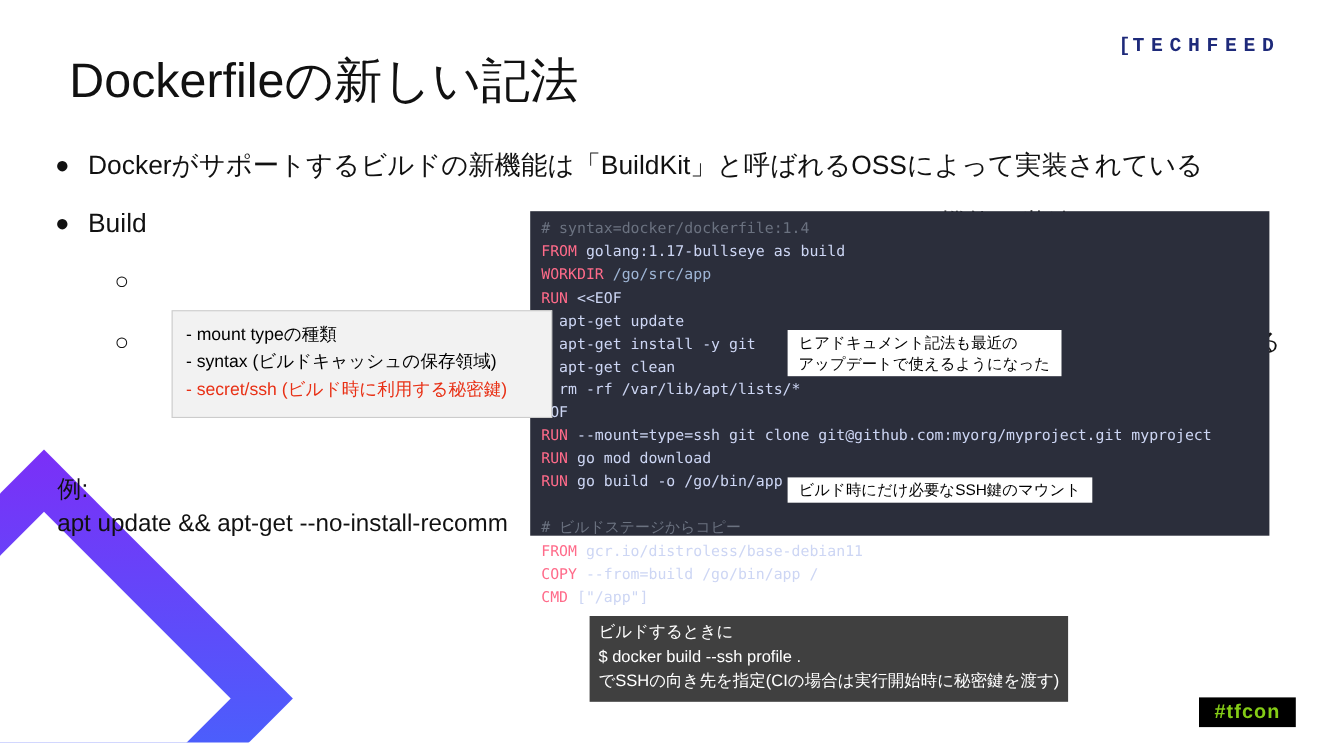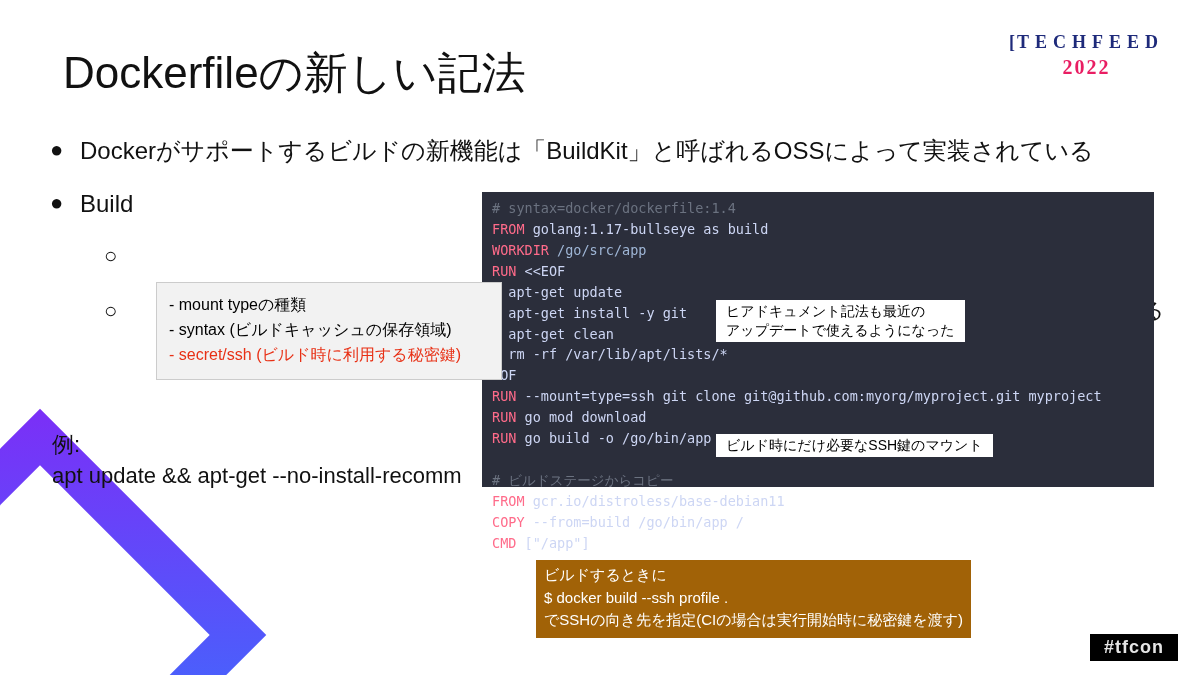--- a/index.html
+++ b/index.html
@@ -24,22 +24,22 @@
   .corner-art::after {
     content: "";
     position: absolute;
     inset: 40px;
     background: #fff;
   }
   .logo {
     position: absolute;
     top: 30px;
     right: 36px;
-    text-align: center;
-    font-family: Liberation Serif, serif;
+    text-align: left;
+    font-family: Liberation Mono, monospace;
     font-weight: bold;
     letter-spacing: 6px;
     font-size: 18px;
     line-height: 1.35;
   }
   .logo .line1 { color: #1e2a7a; }
   .logo .line1 .f::before { content:"["; color:#1e2a7a; margin-right:-4px;}
   .logo .line2 { color: #7a32c9; }
   .logo .year { color: #e91e63; font-size: 20px; letter-spacing: 2px; }
   .title {
@@ -129,49 +129,48 @@
     padding: 2px 10px;
     font-family: "Hiragino Sans", sans-serif;
     line-height: 1.35;
     z-index: 4;
     white-space: pre;
   }
   .bottom-note {
     position: absolute;
     top: 560px;
     left: 536px;
-    background: #a16207;
+    background: #404040;
     color: #fff;
     font-size: 15px;
     padding: 4px 8px 6px 8px;
     line-height: 1.5;
     white-space: pre;
     z-index: 3;
   }
   .hashtag {
     position: absolute;
     bottom: 14px;
     right: 22px;
     background: #000;
-    color: #e5e5e5;
+    color: #84cc16;
     font-size: 18px;
     font-weight: bold;
     padding: 3px 14px;
     letter-spacing: 1px;
     z-index: 5;
   }
 </style>
 </head>
 <body>
 
 <div class="corner-art"></div>
 
 <div class="logo">
   <div class="line1"><span class="f"></span><span>TECHFEED</span></div>
-  <div class="year">2022</div>
 </div>
 
 <div class="title">Dockerfileの新しい記法</div>
 
 <div class="body">
   <div class="bullet">
     <div class="dot">●</div>
     <div>Dockerがサポートするビルドの新機能は「BuildKit」と呼ばれるOSSによって実装されている</div>
   </div>
   <div class="bullet">

